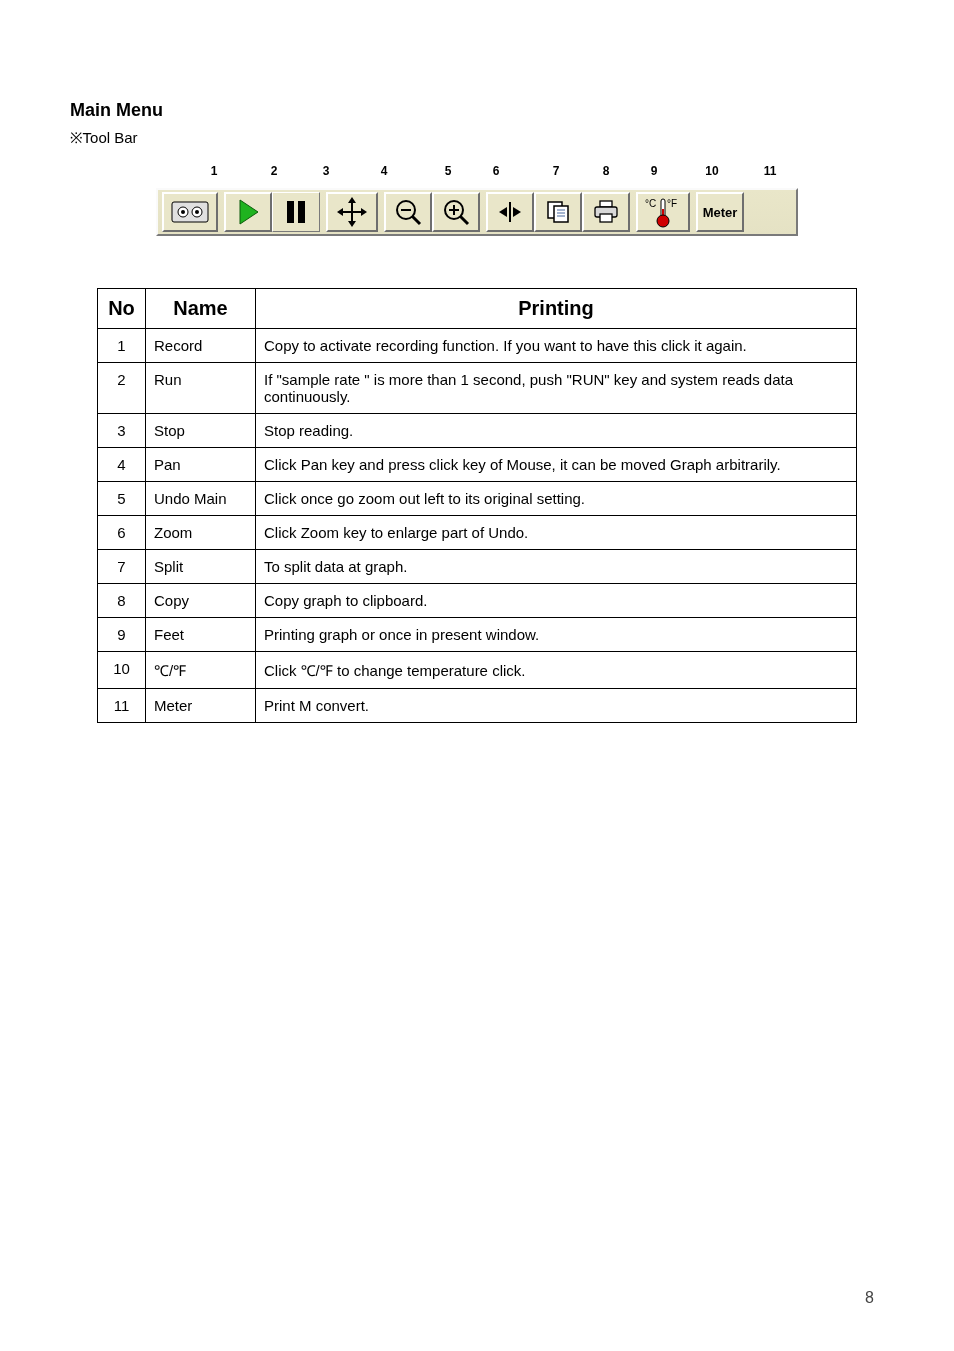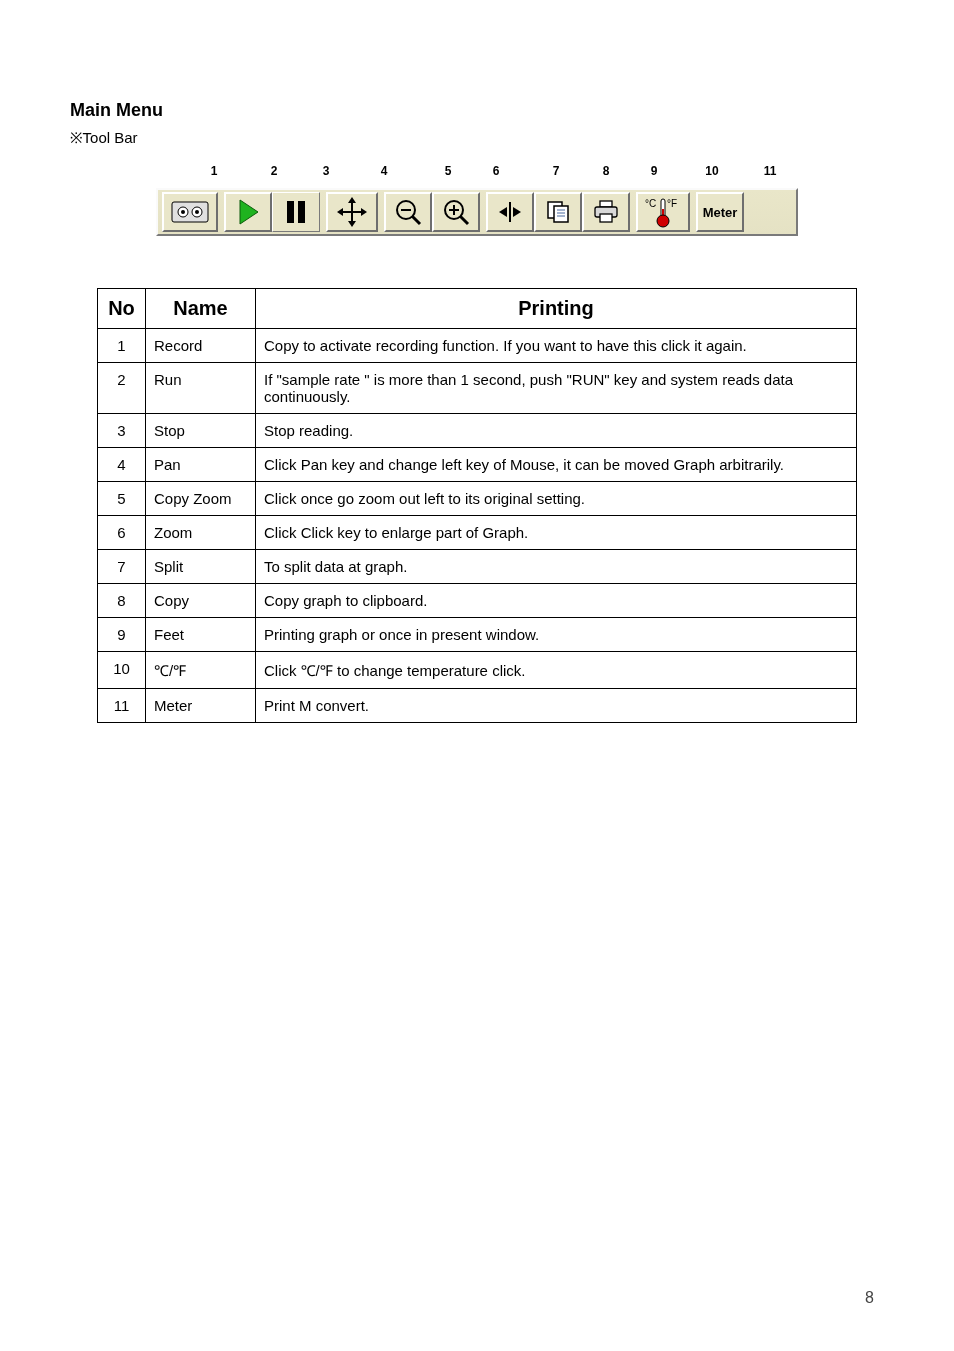--- a/index.html
+++ b/index.html
@@ -303,31 +303,31 @@
           <td>If "sample rate " is more than 1 second, push "RUN" key and system reads data continuously.</td>
         </tr>
         <tr>
           <td class="num">3</td>
           <td>Stop</td>
           <td>Stop reading.</td>
         </tr>
         <tr>
           <td class="num">4</td>
           <td>Pan</td>
-          <td>Click Pan key and change left key of Mouse, it can be moved Graph arbitrarily.</td>
+          <td>Click Pan key and press click key of Mouse, it can be moved Graph arbitrarily.</td>
         </tr>
         <tr>
           <td class="num">5</td>
-          <td>Copy Zoom</td>
+          <td>Undo Main</td>
           <td>Click once go zoom out left to its original setting.</td>
         </tr>
         <tr>
           <td class="num">6</td>
           <td>Zoom</td>
-          <td>Click Click key to enlarge part of Graph.</td>
+          <td>Click Zoom key to enlarge part of Undo.</td>
         </tr>
         <tr>
           <td class="num">7</td>
           <td>Split</td>
           <td>To split data at graph.</td>
         </tr>
         <tr>
           <td class="num">8</td>
           <td>Copy</td>
           <td>Copy graph to clipboard.</td>

